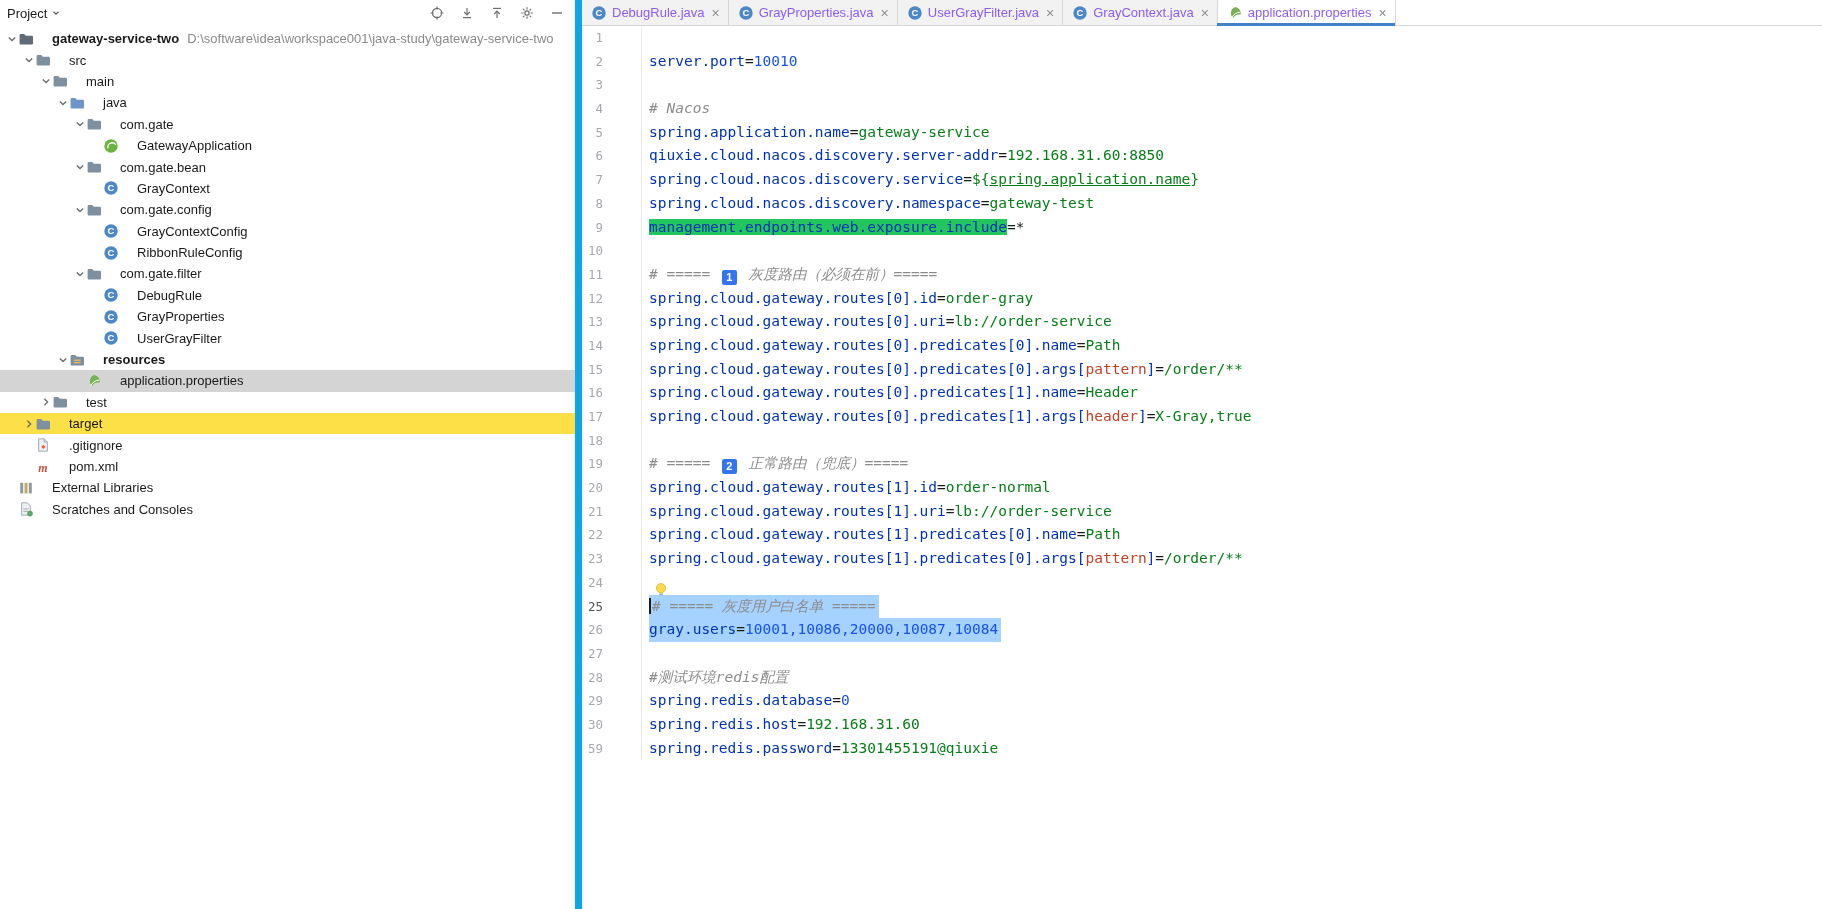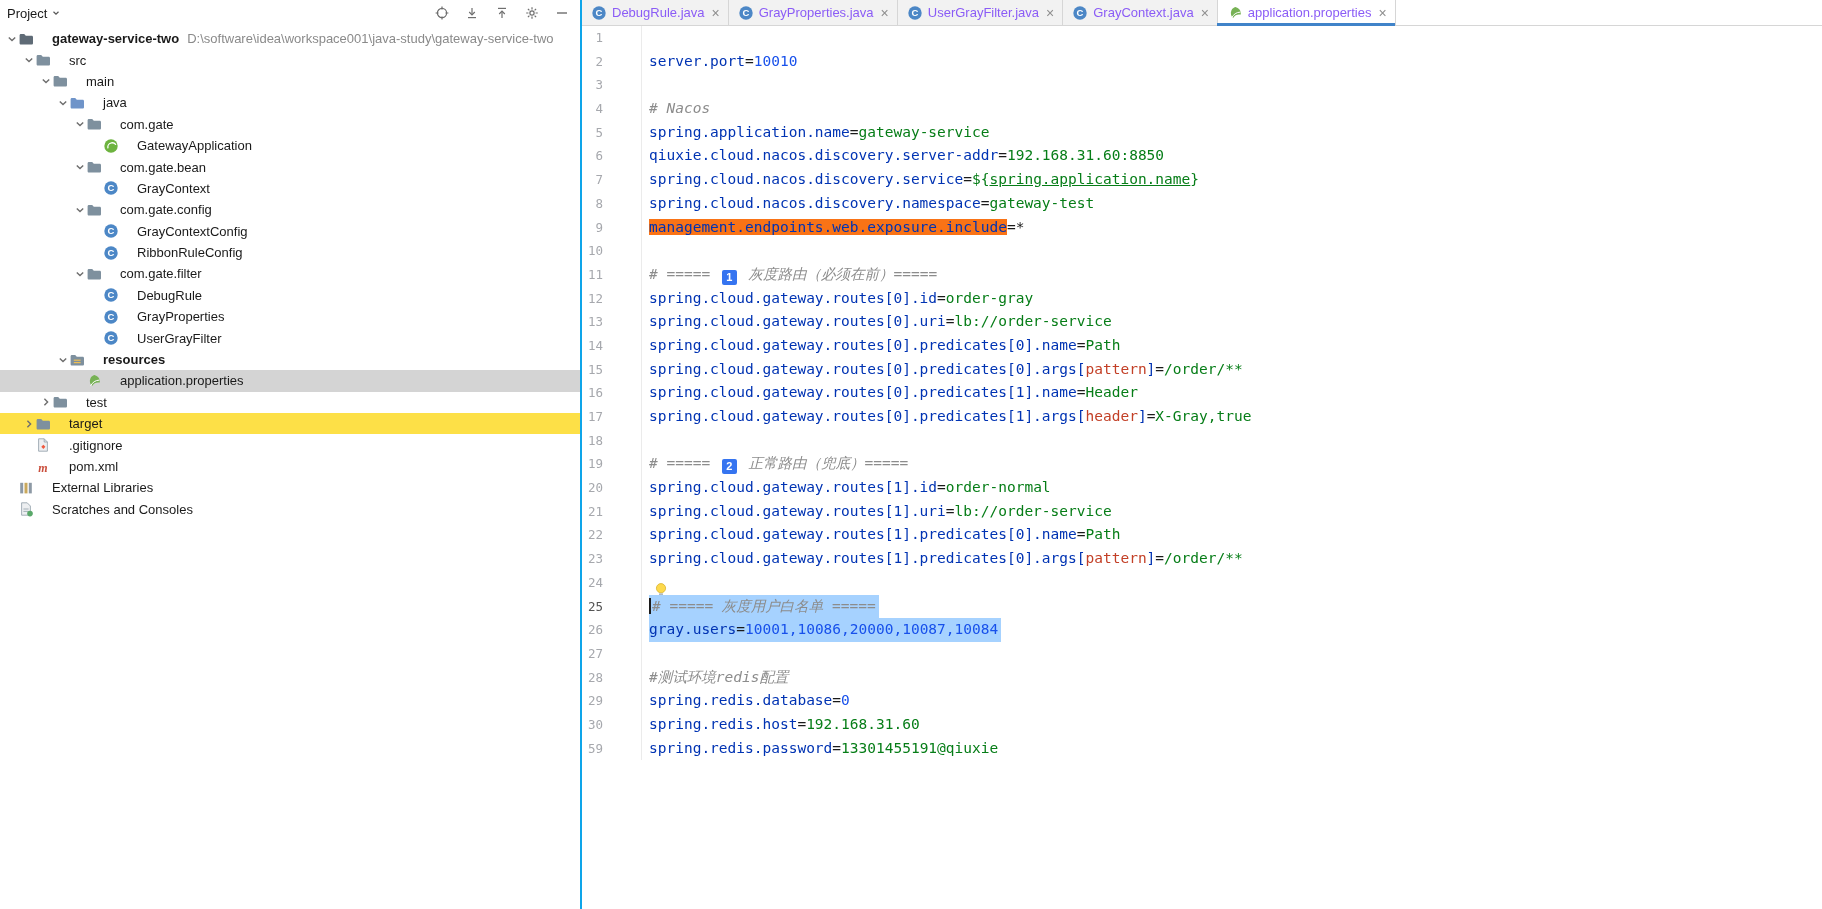--- a/index.html
+++ b/index.html
@@ -4,21 +4,21 @@
 <style>
   * { box-sizing: border-box; }
   html, body { margin: 0; padding: 0; }
   body {
     width: 1822px; height: 909px; overflow: hidden; background: #fff;
     font-family: "Liberation Sans", sans-serif; color: #1a1a1a;
   }
   .app { display: flex; width: 100%; height: 100%; }
 
   
-  .project-panel { width: 582px; flex: none; border-right: 2px solid #0ea5e9; display: flex; flex-direction: column; background: #fff; }
+  .project-panel { width: 582px; flex: none; border-right: 7px solid #0ea5e9; display: flex; flex-direction: column; background: #fff; }
   .panel-header { height: 26px; flex: none; display: flex; align-items: center; padding: 0 10px 0 7px; font-size: 13px; }
   .ph-title { display: inline-flex; align-items: center; gap: 4px; cursor: default; }
   .ph-icons { margin-left: auto; display: flex; align-items: center; gap: 14px; }
   .hicon { display: inline-flex; width: 16px; height: 16px; align-items: center; justify-content: center; }
   .tree { flex: 1; overflow: hidden; font-size: 13px; padding-top: 2px; }
   .tree-row { height: 21.4px; display: flex; align-items: center; white-space: nowrap; }
   .tree-row.selected { background: #d4d4d4; }
   .tree-row.marked { background: #fde047; }
   .t-arrow { width: 13px; flex: none; display: inline-flex; justify-content: center; }
   .t-spacer { width: 13px; flex: none; display: inline-block; }
@@ -39,21 +39,21 @@
 
   .editor-body { flex: 1; font-family: "DejaVu Sans Mono", monospace; font-size: 14.5px; overflow: hidden; background: #fff; }
   .code-line { display: flex; height: 23.7px; line-height: 23.7px; }
   .gutter { width: 60px; flex: none; text-align: right; padding-right: 38px; color: #a6a8ad; font-size: 12.5px; border-right: 1px solid #ebebeb; font-family: "DejaVu Sans Mono", monospace; }
   .gutter.cur { color: #545454; }
   .line-content { flex: 1; padding-left: 7px; white-space: pre; }
   .line-text { display: inline-block; height: 23.7px; }
   .line-text.sel { background: #a6d2ff; padding-right: 3px; }
   .caret { display: inline-block; width: 2px; height: 16px; background: #1b1b1b; vertical-align: -3px; margin-right: 1px; }
   .c-k, .c-khl { color: #0033b3; }
-  .c-khl { background: #f97316; }
+  .c-khl { background: #22c55e; }
   .c-eq { color: #1a1a1a; }
   .c-num { color: #1750eb; }
   .c-str { color: #067d17; }
   .c-stru { color: #067d17; text-decoration: underline; }
   .c-cmt { color: #8c8c8c; font-style: italic; }
   .c-red { color: #c34027; }
   .c-plain { color: #1a1a1a; }
   .badge { display: inline-block; width: 15px; height: 15px; border-radius: 2px; background: #3574f0; color: #fff;
            font-family: "Liberation Sans", sans-serif; font-size: 11px; font-weight: bold; line-height: 15px;
            text-align: center; vertical-align: -2px; margin: 0 3px; font-style: normal; }

